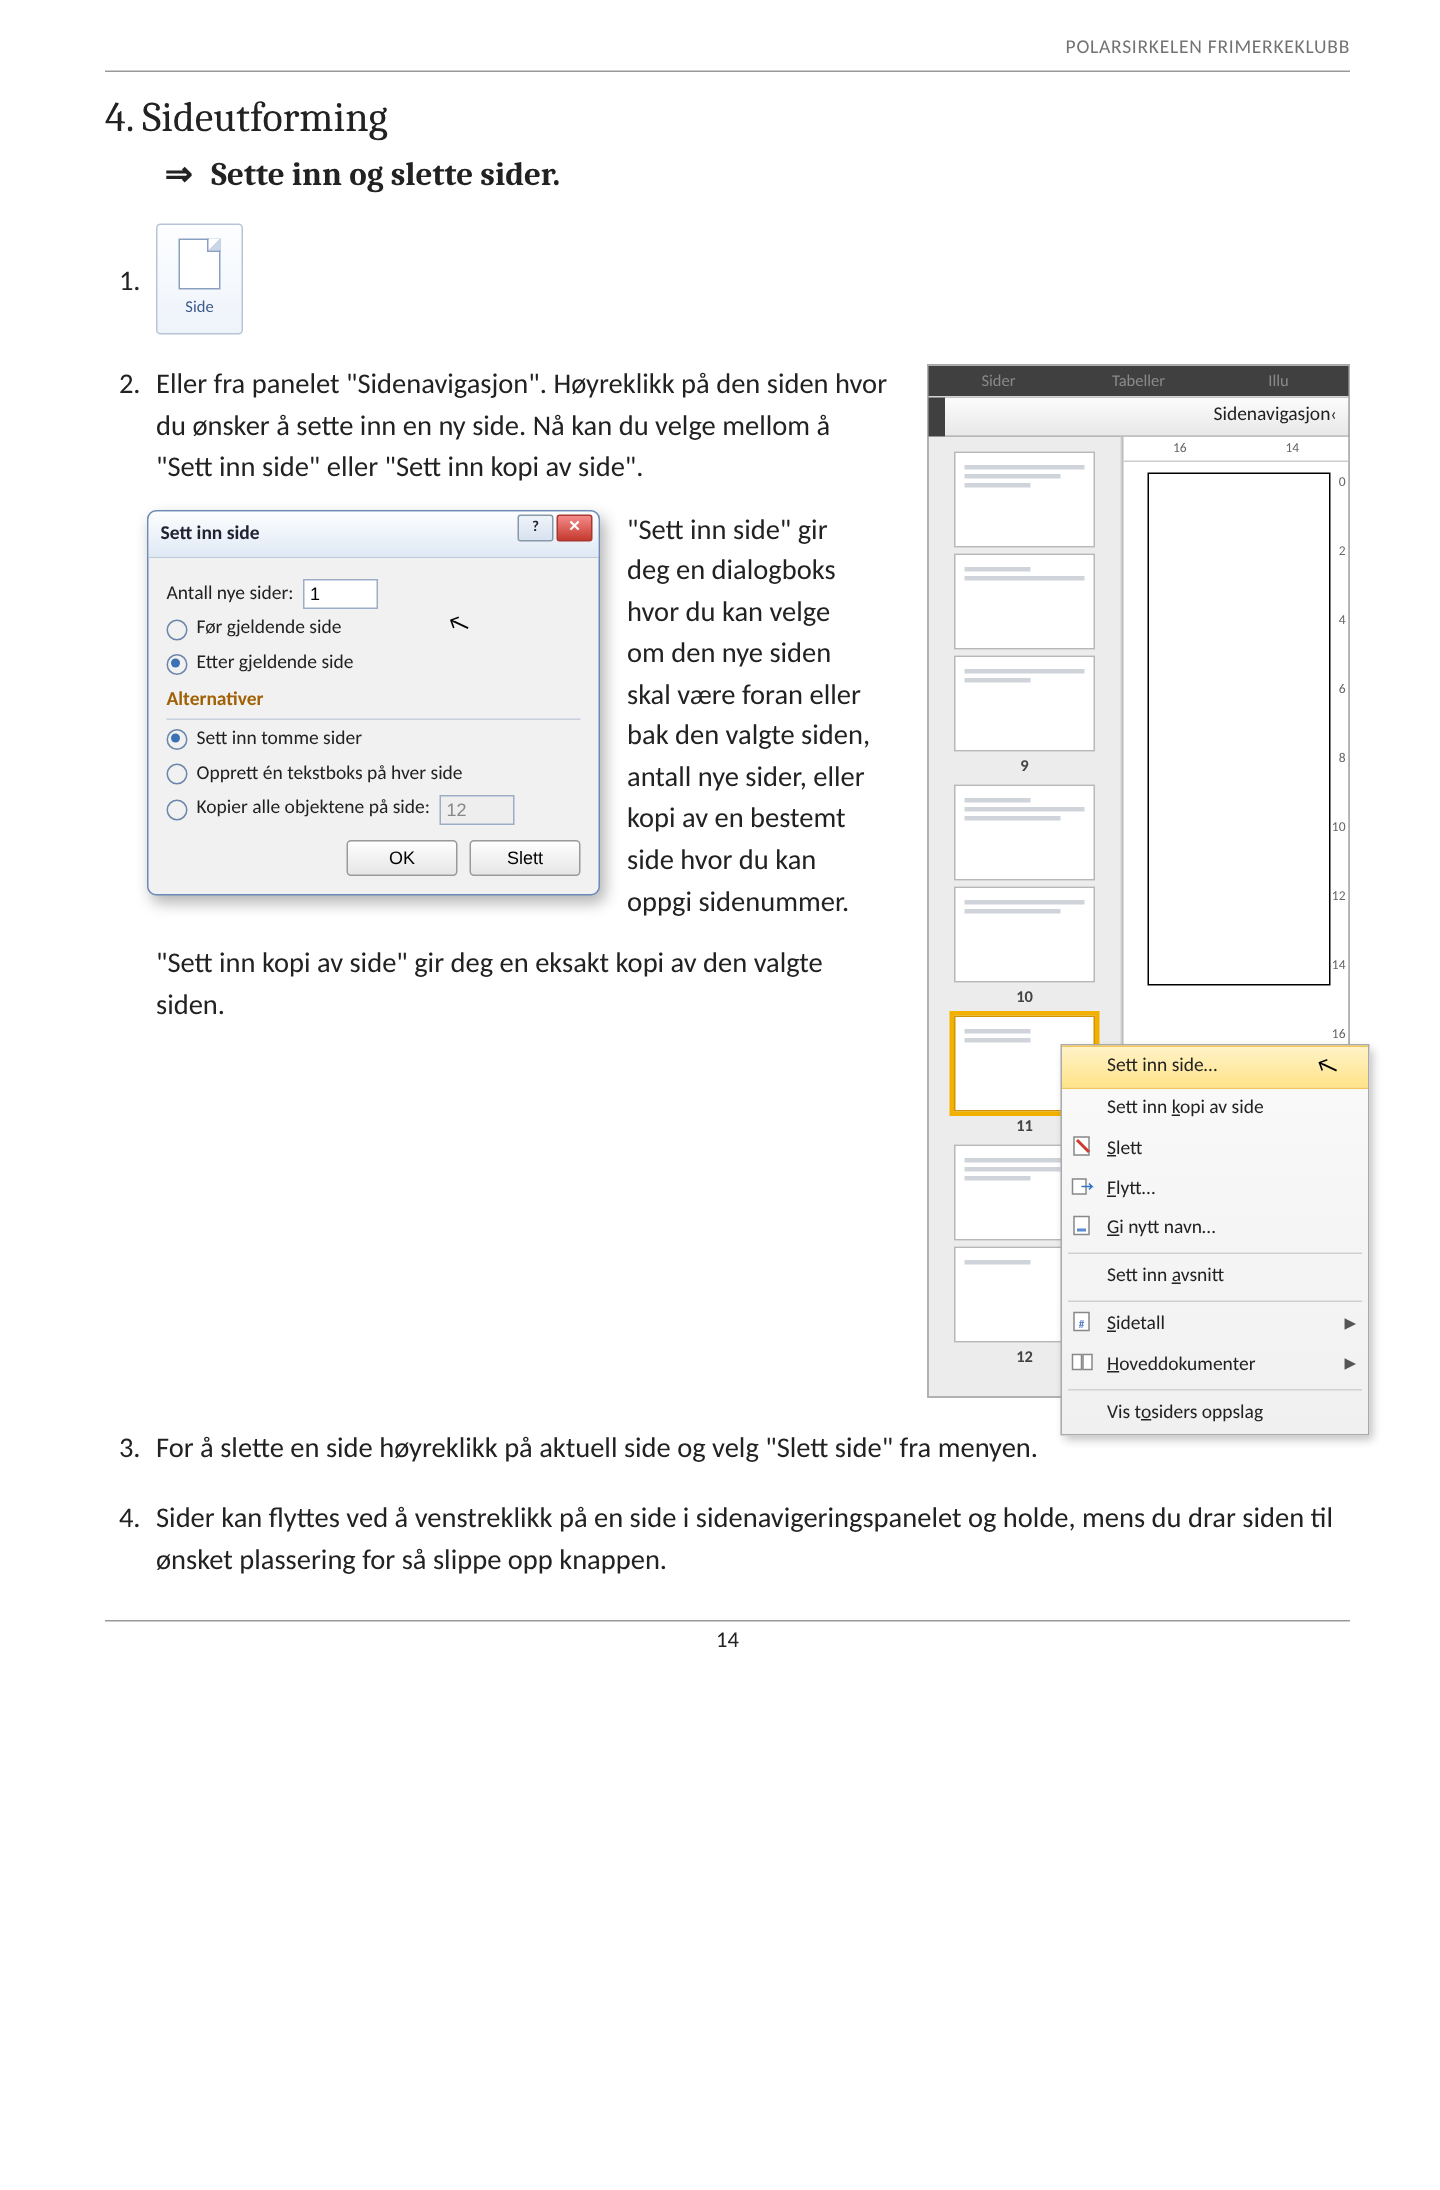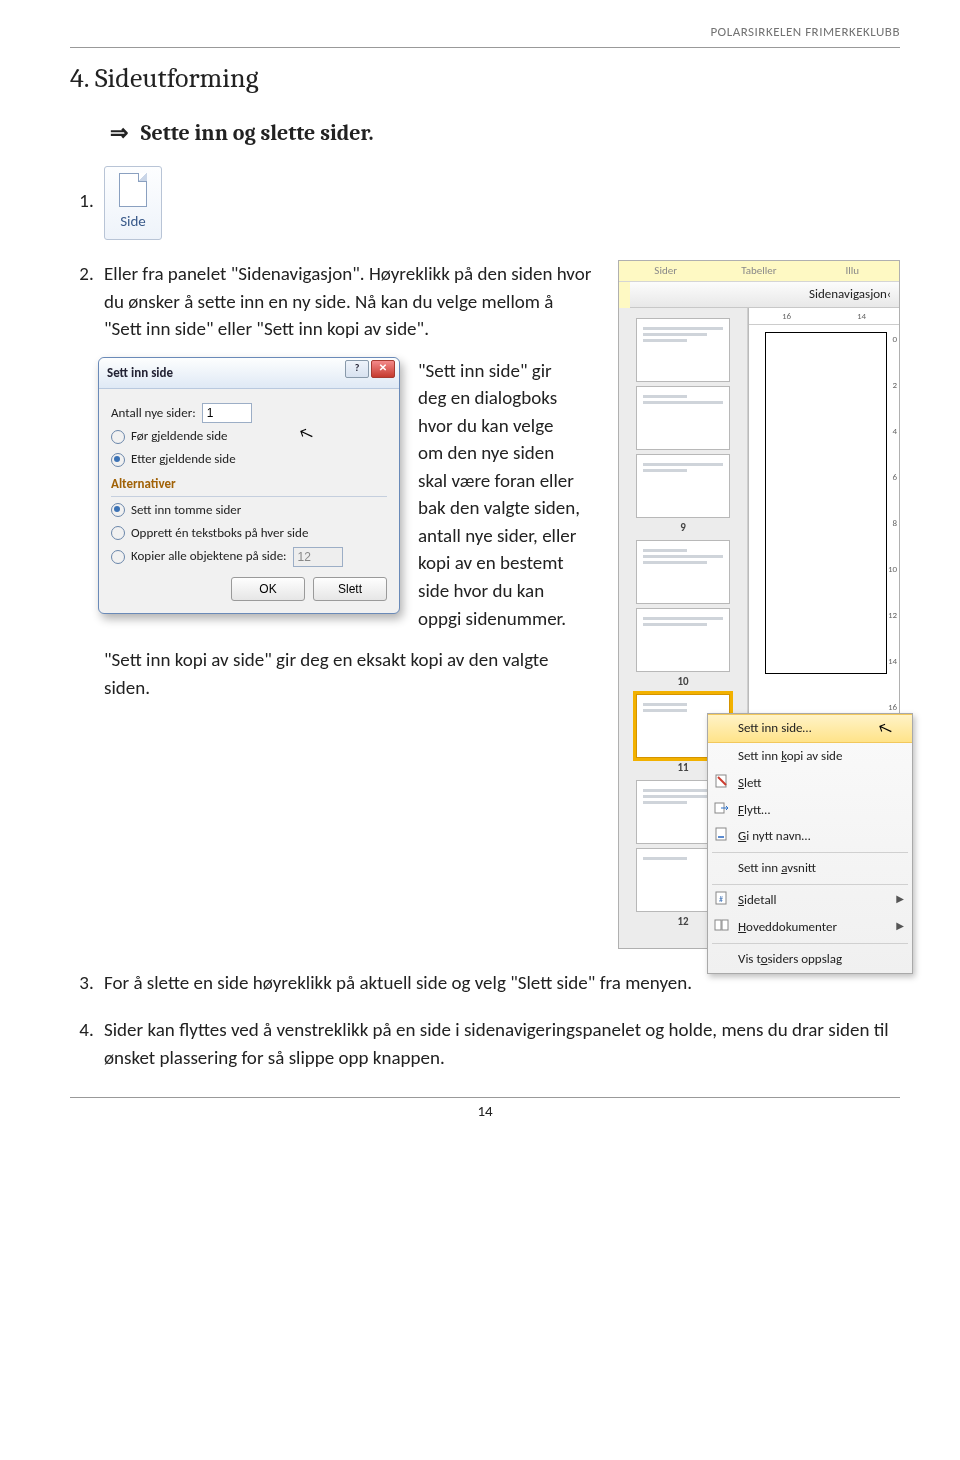--- a/index.html
+++ b/index.html
@@ -25,21 +25,21 @@
   }
   hr.thin {
     border: none;
     border-top: 1px solid #999;
     margin: 0 0 14px 0;
   }
   h2.section {
     font-family: Cambria, Georgia, serif;
     font-weight: 400;
     font-size: 28px;
-    margin: 6px 0 26px 0;
+    margin: 6px 0 9px 0;
   }
   .indent-arrow {
     margin-left: 40px;
     font-family: Cambria, Georgia, serif;
     font-weight: 700;
     font-size: 22px;
   }
   .indent-arrow .arrow {
     display: inline-block;
     width: 26px;
@@ -65,21 +65,21 @@
     width: 56px;
     height: 72px;
     border: 1px solid #b8c4d6;
     border-radius: 3px;
     background: linear-gradient(#fdfeff,#eef3fa);
     display: flex;
     flex-direction: column;
     align-items: center;
     justify-content: center;
     gap: 4px;
-    font-size: 15px;
+    font-size: 11px;
     color: #3a5a8a;
   }
   .side-icon .doc {
     width: 26px; height: 32px;
     border: 1px solid #8aa0c0;
     background: #fff;
     position: relative;
   }
   .side-icon .doc::after {
     content: "";
@@ -98,21 +98,21 @@
   }
   .right-panel-wrap .txtcol {
     flex: 1;
     font-size: 19px;
     line-height: 1.45;
   }
   
   .sidenav {
     width: 280px;
     border: 1px solid #b0b0b0;
-    background: #fef9c3;
+    background: #404040;
     flex-shrink: 0;
     position: relative;
   }
   .sidenav-head {
     display: flex;
     align-items: center;
     justify-content: flex-end;
     padding: 3px 8px;
     font-size: 13px;
     background: linear-gradient(#fcfcfc,#e8e8e8);

